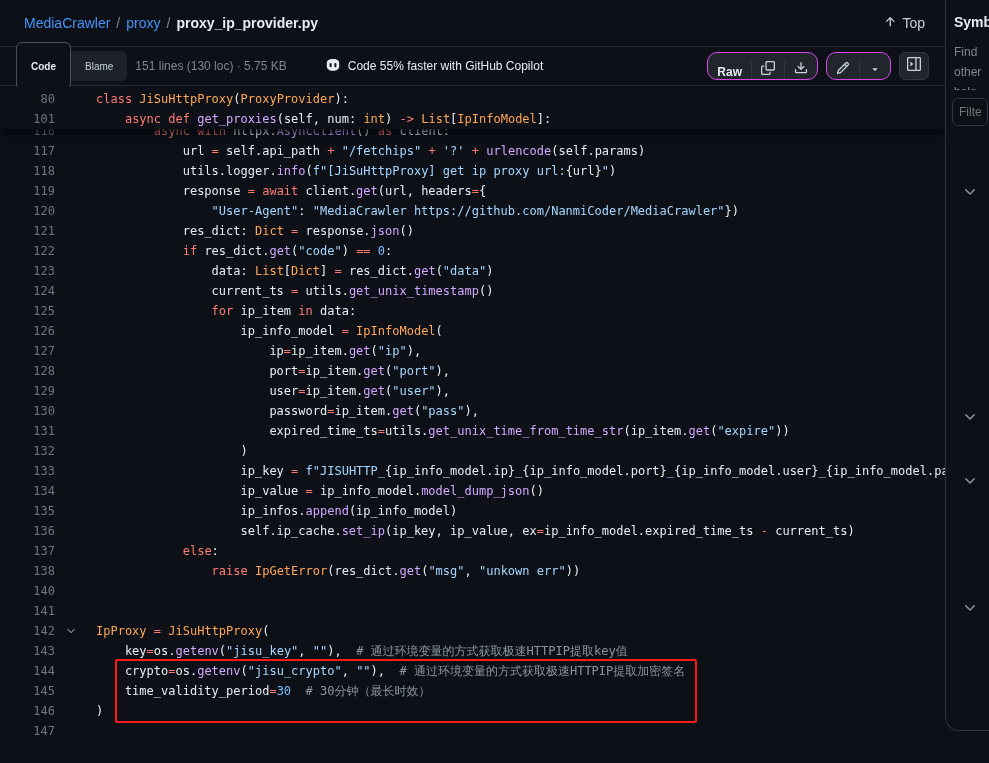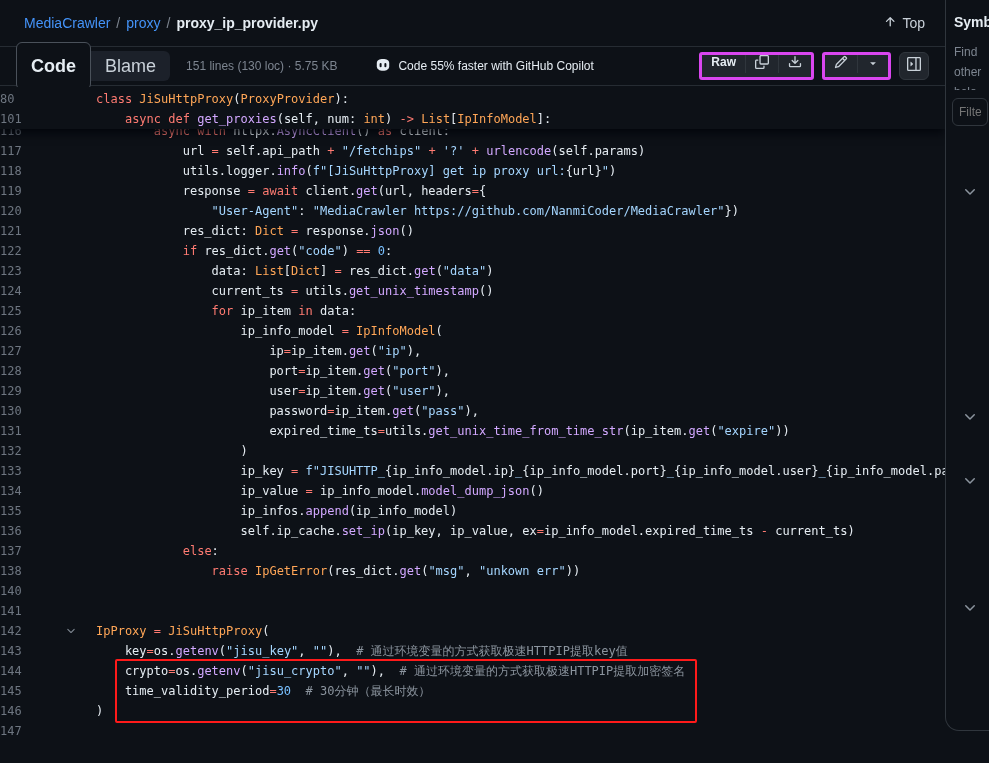--- a/index.html
+++ b/index.html
@@ -14,37 +14,37 @@
   .breadcrumb{display:flex;align-items:flex-start;font-size:14px;white-space:nowrap}
   .crumb-link{color:#4493f8;text-decoration:none;cursor:pointer}
   .crumb-sep{color:#7d8590;padding:0 6px}
   .crumb-file{color:#e6edf3;font-weight:600}
   .top-link{margin-left:auto;display:flex;gap:5px;font-size:14px;color:#c9d1d9;cursor:pointer}
   .top-link svg{fill:#c9d1d9}
 
   
   .toolbar{height:40px;display:flex;align-items:center;padding:0 16px 0 16px;border-top:1px solid #262c33;border-bottom:1px solid #262c33;background:#0d1117}
   .seg{display:flex;align-items:center;background:#1c212a;border-radius:6px;height:30px}
-  .seg-tab{padding:0 14px;height:48px;display:flex;align-items:center;font-size:18px;color:#c9d1d9;border-radius:6px;cursor:pointer}
+  .seg-tab{padding:0 14px;height:48px;display:flex;align-items:center;font-size:10px;color:#c9d1d9;border-radius:6px;cursor:pointer}
   .seg-tab.active{background:#0d1117;border:1px solid #4a515a;font-weight:600;color:#e6edf3}
-  .file-info{margin-left:16px;font-size:12px;color:#7d8590;white-space:nowrap}
+  .file-info{margin-left:8px;font-size:12px;color:#7d8590;white-space:nowrap}
   .copilot{margin-left:38px;display:flex;align-items:center;gap:7px;font-size:12px;color:#e6edf3;white-space:nowrap;cursor:pointer}
   .tb-right{margin-left:auto;display:flex;align-items:center;gap:8px}
-  .btn-group{display:flex;align-items:flex-start;border:3px solid #d946ef;border-radius:3px;background:#21262d;height:28px;overflow:hidden}
+  .btn-group{display:flex;align-items:flex-end;border:1px solid #d946ef;border-radius:10px;background:#21262d;height:28px;overflow:hidden}
   .gbtn{display:flex;align-items:center;justify-content:center;padding:0 9px;border-left:1px solid #30363d;cursor:pointer}
   .gbtn:first-child{border-left:none}
   .gbtn svg{fill:#c9d1d9}
   .raw-label{font-size:12px;font-weight:600;color:#e6edf3}
   .icon-btn{width:30px;height:28px;border:1px solid #30363d;border-radius:6px;background:#21262d;display:flex;align-items:center;justify-content:center;cursor:pointer}
   .icon-btn svg{fill:#c9d1d9}
 
   
   .code-area{position:absolute;top:87px;left:0;width:945px;bottom:0;overflow:hidden;background:#0d1117}
   .code-row{display:flex;height:20px;line-height:20px;font-family:"DejaVu Sans Mono","Liberation Mono",monospace;font-size:12px;white-space:pre}
-  .ln{flex:0 0 55px;width:55px;text-align:left;color:#6e7681;cursor:pointer;user-select:none}
+  .ln{flex:0 0 55px;width:55px;text-align:right;color:#6e7681;cursor:pointer;user-select:none}
   .gap{flex:0 0 41px;width:41px;display:inline-flex;align-items:center;padding-left:10px}
   .code-text{flex:1;overflow:hidden}
   #code-lines{position:absolute;top:0;left:0;right:0;padding-top:34px}
   #sticky-lines{position:absolute;top:0;left:0;right:0;z-index:5;background:#0d1117;padding-top:2px;box-shadow:0 5px 9px -1px rgba(1,4,9,0.85)}
   .tok-p{color:#e6edf3}
   .tok-k{color:#ff7b72}
   .tok-f{color:#d2a8ff}
   .tok-c{color:#ffa657}
   .tok-s{color:#a5d6ff}
   .tok-n{color:#79c0ff}

